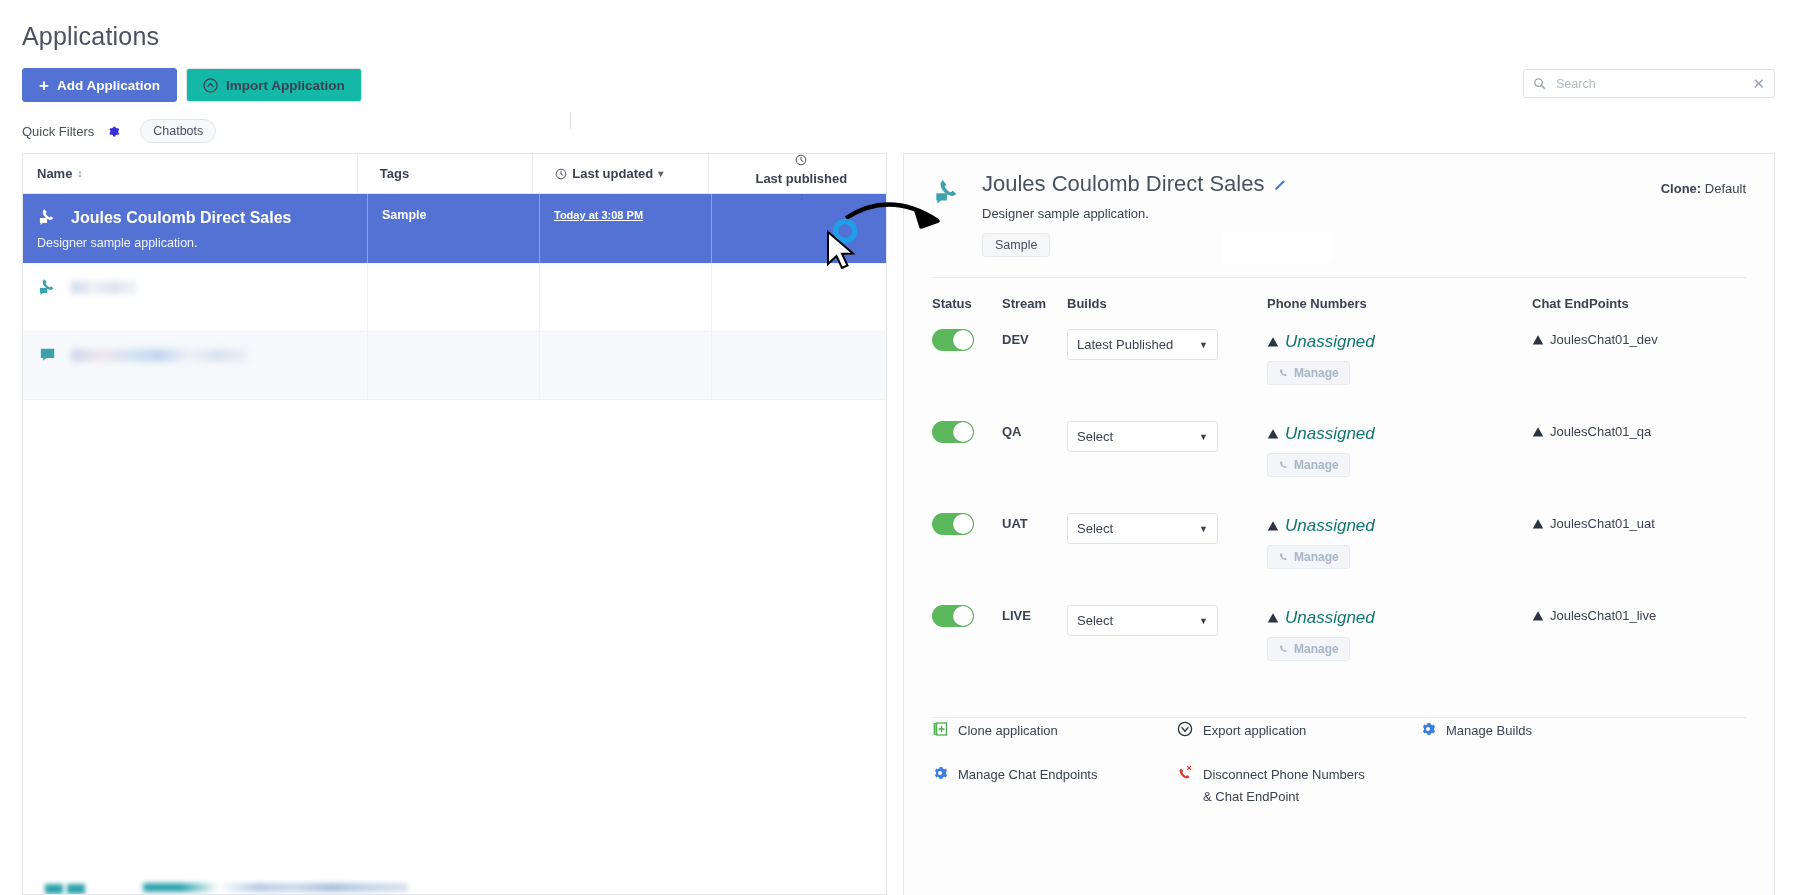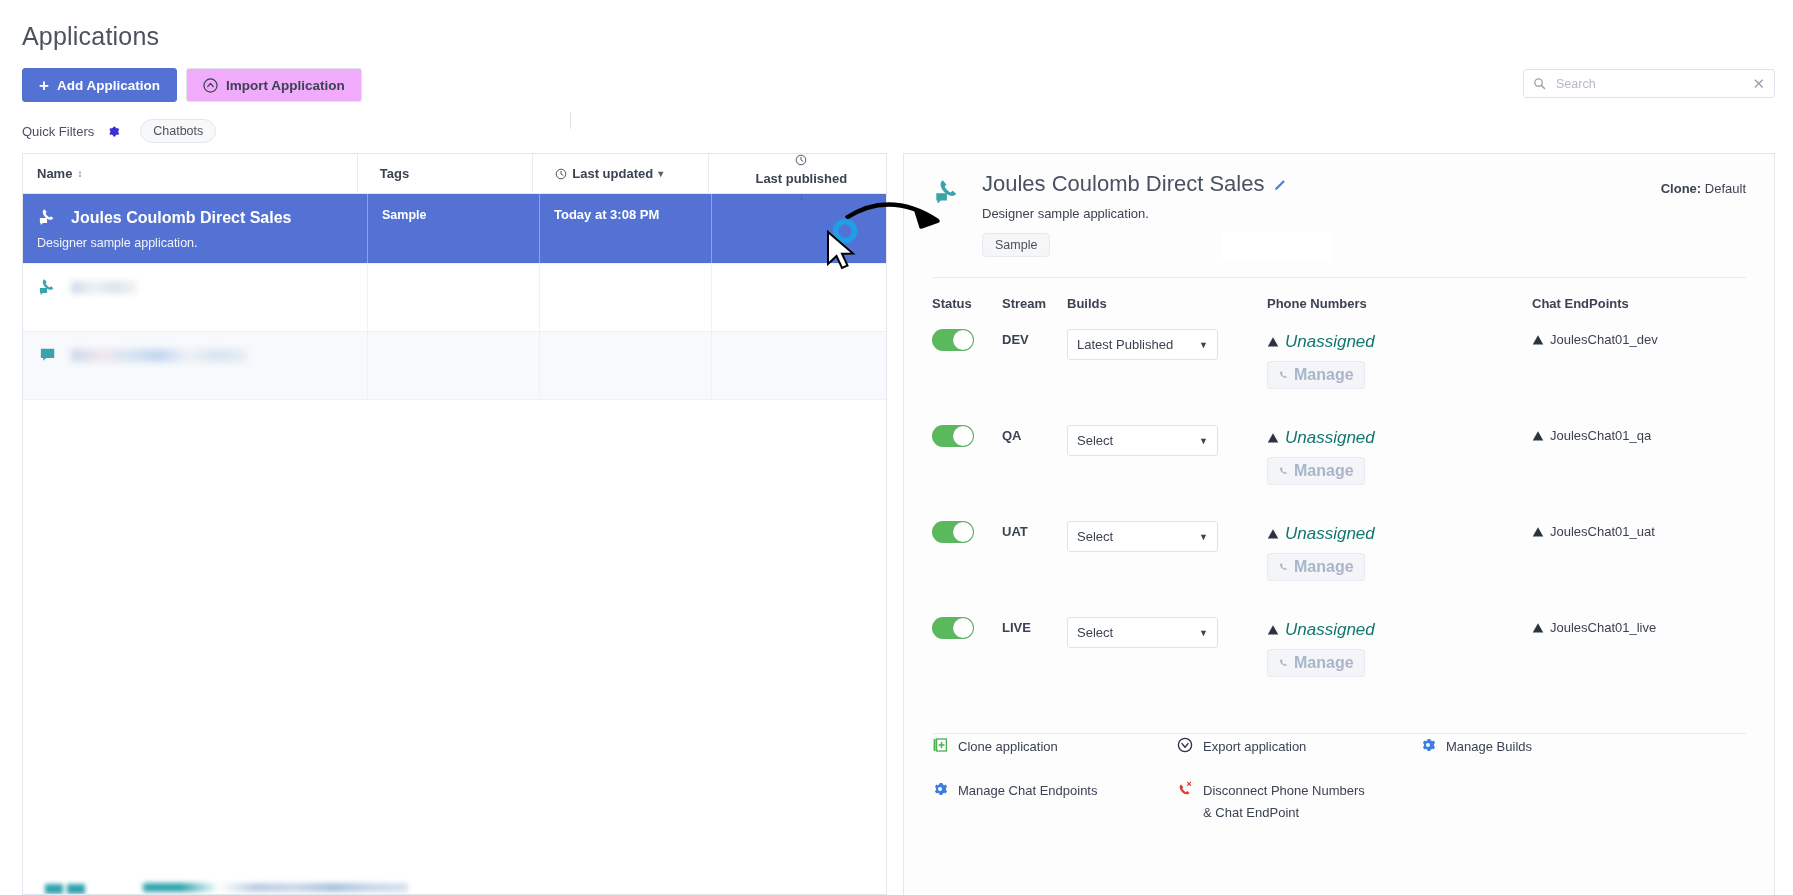--- a/index.html
+++ b/index.html
@@ -17,21 +17,21 @@
     position: absolute; left: 22px; top: 22px;
     font-size: 25px; font-weight: 400; color: #4a5160; letter-spacing: .2px;
   }
   .btn-row { position: absolute; left: 22px; top: 68px; display: flex; }
   .btn {
     height: 34px; display: flex; align-items: center; gap: 8px;
     padding: 0 16px; font-size: 13.5px; font-weight: 700;
     border-radius: 3px; cursor: pointer; white-space: nowrap;
   }
   .btn-primary { background: #5472d3; color: #fff; border: 1px solid #5472d3; }
-  .btn-secondary { background: #f0abfc; color: #3b4252; border: 1px solid #dfe3e9; margin-left: 9px; }
+  .btn-secondary { background: #14b8a6; color: #3b4252; border: 1px solid #dfe3e9; margin-left: 9px; }
   .plus-ico { font-size: 17px; font-weight: 700; line-height: 1; }
   .import-ico { width: 15px; height: 15px; }
 
   .quickfilters {
     position: absolute; left: 22px; top: 119px;
     display: flex; align-items: center; gap: 13px;
     font-size: 13px; color: #4a5160;
   }
   .gear-small { width: 13px; height: 13px; display:inline-block; }
   .chip {
@@ -82,21 +82,21 @@
     padding: 13px 14px; border-right: 1px solid #eef1f5;
     font-size: 13px; color: #3b4252; overflow: hidden;
   }
   .trow.selected .td { border-right-color: rgba(255,255,255,.35); color:#fff; }
   .td:last-child { border-right: none; }
   .name-line { display: flex; align-items: center; gap: 11px; }
   .row-title { font-size: 16px; font-weight: 700; }
   .row-sub { font-size: 12.5px; margin-top: 8px; }
   .trow.selected .row-sub { color: #f1f4fb; }
   .tag-val { font-size: 12.5px; font-weight: 700; }
-  .upd-val { font-size: 13px; font-weight: 700; }
+  .upd-val { font-size: 11px; font-weight: 700; text-decoration: underline; }
   .app-ico { width: 23px; height: 21px; flex: 0 0 auto; }
 
   .blur-bar { height: 13px; border-radius: 2px; filter: blur(3.2px); }
   .blur-a { width: 66px; background: linear-gradient(90deg,#cfd9ea,#eef0f4,#dde4ef,#f3f4f7); }
   .blur-b { width: 176px; background: linear-gradient(90deg,#ccd8ec,#f0e6ee,#d6e5f2,#c3d5ef,#eef1f6,#d8e4f0,#e9eef6); }
   .blur-bot { position:absolute; left:120px; bottom:2px; width:265px; height:9px; border-radius:2px; filter:blur(2.6px);
               background: linear-gradient(90deg,#2fa3ae,#2fa3ae,#fff,#b9cde4,#cfd9e8,#aac3de,#c9d7e8,#d9e2ee); }
   .blur-bot-ico { position:absolute; left:22px; bottom:0px; width:40px; height:10px; filter:blur(2px);
                   background: linear-gradient(90deg,#2fa3ae 0 18px, transparent 18px 22px, #2fa3ae 22px 40px); }
 
@@ -138,21 +138,21 @@
     width: 151px; height: 31px; border: 1px solid #dfe3e9; border-radius: 3px; background: #fff;
     display: flex; align-items: center; justify-content: space-between;
     padding: 0 9px; font-size: 13px; color: #3b4252; cursor: pointer;
   }
   .select .caret { font-size: 9px; color: #3b4252; }
 
   .warn-line { display: flex; align-items: center; gap: 6px; font-size: 17px; font-style: italic; color: #0f766e; padding-top: 3px; }
   .warn-ico { width: 12px; height: 12px; flex:0 0 auto; }
   .manage-btn {
     display: inline-flex; align-items: center; gap: 5px; margin-top: 9px;
-    padding: 4px 10px; font-size: 16px; font-weight: 700; color: #a9b6c9;
+    padding: 4px 10px; font-size: 12px; font-weight: 700; color: #a9b6c9;
     background: #f3f5f8; border: 1px solid #e7ebf1; border-radius: 3px; cursor: pointer;
   }
   .phone-small { width: 11px; height: 11px; }
   .ep-line { display: flex; align-items: center; gap: 6px; font-size: 13px; color: #3b4252; padding-top: 3px; }
 
   
   .actions { margin-top: 2px; display: grid; grid-template-columns: 245px 243px 1fr; row-gap: 23px; }
   .action {
     display: flex; align-items: flex-start; gap: 10px;
     font-size: 13px; color: #3b4252; cursor: pointer; max-width: 200px; line-height: 1.65;

